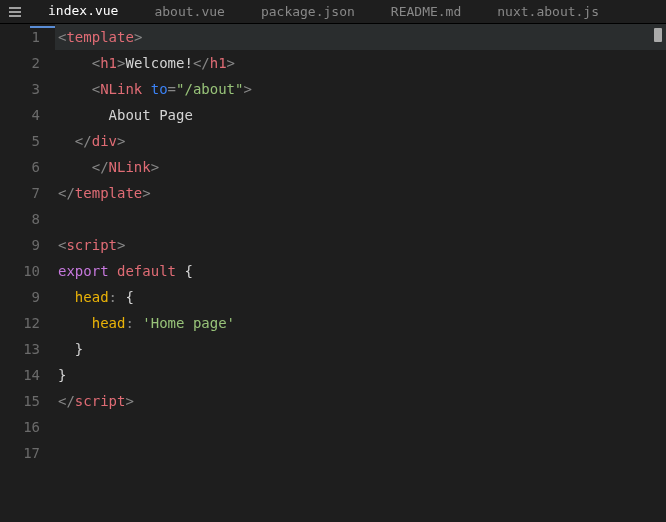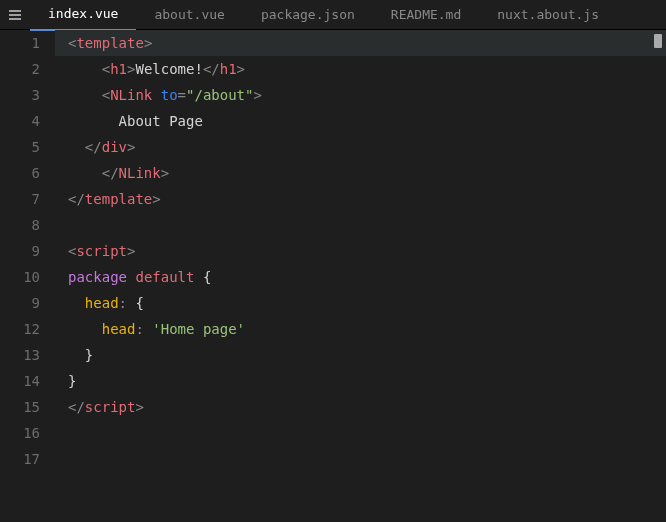--- a/index.html
+++ b/index.html
@@ -1,26 +1,26 @@
 <!DOCTYPE html>
 <html><head>
 <meta charset="utf-8">
 <style>
 *{margin:0;padding:0;box-sizing:border-box}
 body{width:666px;height:522px;background:#1e1e1e;font-family:Menlo,Consolas,monospace;font-size:14px;color:#d4d4d4;overflow:hidden}
-.tabs{display:flex;align-items:center;height:30px;background:#1e1e1e;border-bottom:1px solid #000}
+.tabs{display:flex;align-items:center;height:24px;background:#1e1e1e;border-bottom:1px solid #000}
 .menu-icon{width:30px;display:flex;align-items:center;justify-content:center;color:#ccc;cursor:pointer}
 .tab{padding:0 18px;line-height:30px;font-size:13px;color:#888;cursor:pointer}
 .tab.active{color:#fff;border-bottom:2px solid #5a8dd6}
 .editor{display:flex;height:calc(100% - 30px);position:relative}
 .gutter{width:55px;text-align:right;padding-right:15px;color:#6b6b6b;user-select:none}
 .code{flex:1;position:relative}
 .line{height:26px;line-height:26px;white-space:pre}
 .hl{position:absolute;left:0;right:0;top:0;height:26px;background:#2a2d2e;z-index:0}
-.code .line{position:relative;z-index:1;padding-left:13px}
+.code .line{position:relative;z-index:1;padding-left:3px}
 .p{color:#888}
 .tag{color:#e06c75}
 .kw{color:#c678dd}
 .kw2{color:#e06c75}
 .fn{color:#eab308}
 .attr{color:#3b82f6}
 .str{color:#98c379}
 .txt{color:#d4d4d4}
 .scrollbar{position:absolute;right:4px;top:4px;width:8px;height:14px;background:#aaa;border-radius:1px}
 .content{position:relative}
@@ -77,21 +77,21 @@
     <div class="line"><span>  </span><span class="p">&lt;/</span><span class="tag">div</span><span class="p">&gt;</span></div>
 
     <div class="line"><span>    </span><span class="p">&lt;/</span><span class="tag">NLink</span><span class="p">&gt;</span></div>
 
     <div class="line"><span class="p">&lt;/</span><span class="tag">template</span><span class="p">&gt;</span></div>
 
     <div class="line"></div>
 
     <div class="line"><span class="p">&lt;</span><span class="tag">script</span><span class="p">&gt;</span></div>
 
-    <div class="line"><span class="kw">package</span><span> </span><span class="kw2">default</span><span class="txt"> {</span></div>
+    <div class="line"><span class="kw">export</span><span> </span><span class="kw2">default</span><span class="txt"> {</span></div>
 
     <div class="line"><span>  </span><span class="fn">head</span><span class="p">:</span><span class="txt"> {</span></div>
 
     <div class="line"><span>    </span><span class="fn">head</span><span class="p">:</span><span> </span><span class="str">'Home page'</span></div>
 
     <div class="line"><span>  </span><span class="txt">}</span></div>
 
     <div class="line"><span class="txt">}</span></div>
 
     <div class="line"><span class="p">&lt;/</span><span class="tag">script</span><span class="p">&gt;</span></div>

